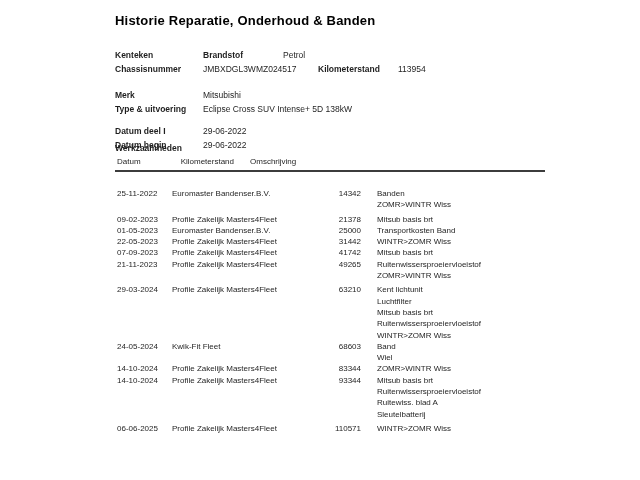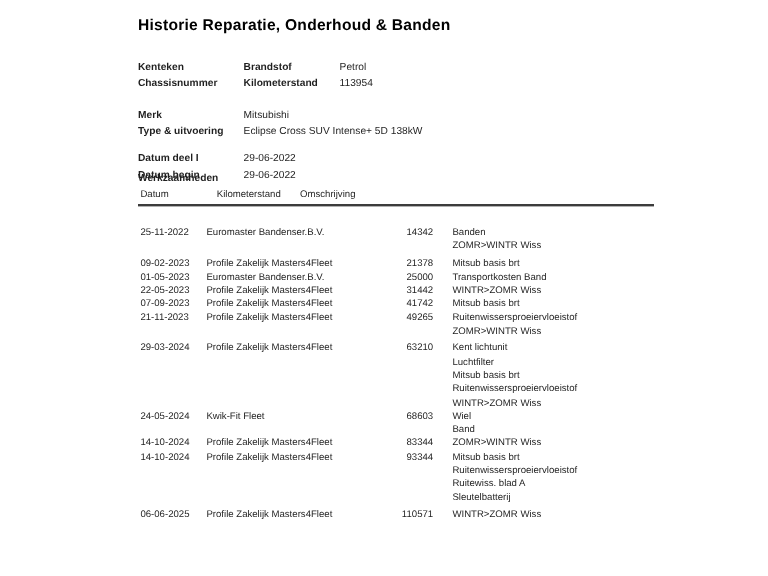--- a/index.html
+++ b/index.html
@@ -54,20 +54,21 @@
   <div class="page-title">Historie Reparatie, Onderhoud &amp; Banden</div>
 
   <div class="info-block" id="block-ids">
     <div class="info-row">
       <span class="lbl l1">Kenteken</span>
       <span class="lbl l2">Brandstof</span>
       <span class="v2">Petrol</span>
     </div>
     <div class="info-row">
       <span class="lbl l1">Chassisnummer</span>
+      <span class="v1">JMBXDGL3WMZ024517</span>
       <span class="lbl l2">Kilometerstand</span>
       <span class="v2">113954</span>
     </div>
   </div>
 
   <div class="info-block" id="block-vehicle">
     <div class="info-row">
       <span class="lbl l1">Merk</span>
       <span class="v2">Mitsubishi</span>
     </div>
@@ -164,22 +165,22 @@
             <div class="oms-line">Ruitenwissersproeiervloeistof</div>
             <div class="oms-line">WINTR&gt;ZOMR Wiss</div>
           </span>
   </div>
 
   <div class="trow">
     <span class="c-datum">24-05-2024</span>
     <span class="c-dealer">Kwik-Fit Fleet</span>
     <span class="c-km">68603</span>
     <span class="c-oms">
+            <div class="oms-line">Band</div>
             <div class="oms-line">Wiel</div>
-            <div class="oms-line">Band</div>
           </span>
   </div>
 
   <div class="trow">
     <span class="c-datum">14-10-2024</span>
     <span class="c-dealer">Profile Zakelijk Masters4Fleet</span>
     <span class="c-km">83344</span>
     <span class="c-oms">
             <div class="oms-line">ZOMR&gt;WINTR Wiss</div>
           </span>

